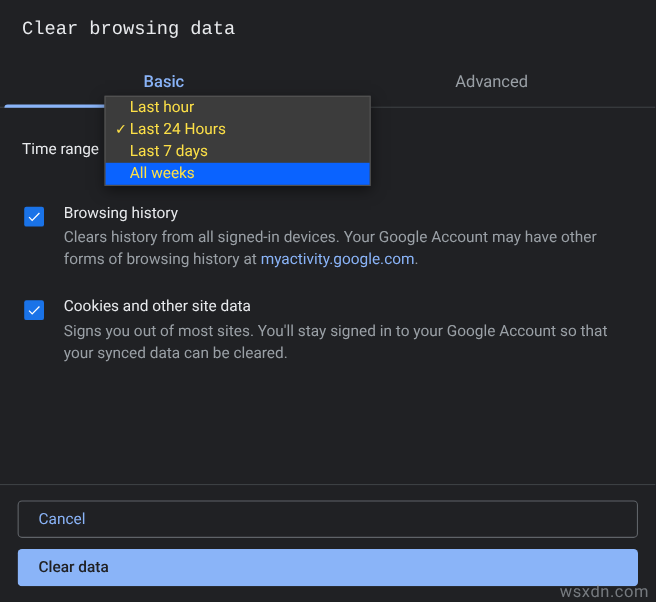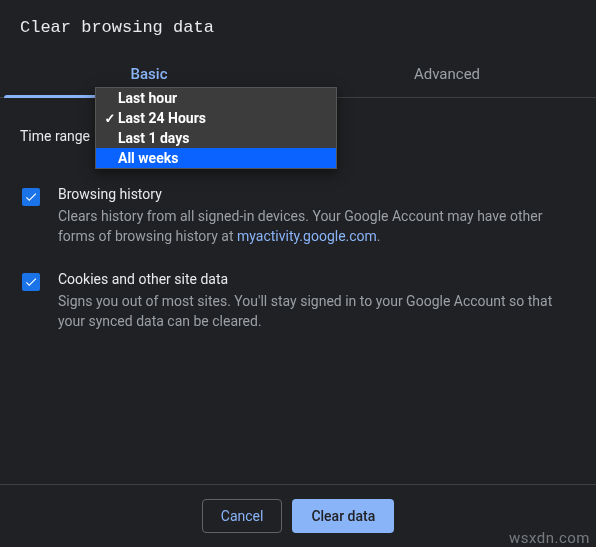--- a/index.html
+++ b/index.html
@@ -107,24 +107,25 @@
       color: #9aa0a6;
       font-size: 14px;
       line-height: 1.45;
     }
     .option-desc .link { color: #8ab4f8; }
     .footer {
       position: absolute;
       bottom: 0; left: 0; right: 0;
       border-top: 1px solid #3c4043;
       display: flex;
-      justify-content: center;
+      justify-content: space-between;
       gap: 10px;
       padding: 14px 16px;
       background: #202124;
+      flex-direction: column;
     }
     .btn {
       font-size: 14px;
       padding: 8px 18px;
       border-radius: 4px;
       cursor: pointer;
       border: 1px solid transparent;
     }
     .btn-cancel {
       background: transparent;
@@ -144,23 +145,22 @@
       background: #3c3c3c;
       border: 1px solid #555;
       box-shadow: 0 4px 12px rgba(0,0,0,0.5);
       font-size: 14px;
       z-index: 100;
     }
     .dropdown-item {
       display: flex;
       align-items: center;
       padding: 2px 8px 2px 6px;
-      color: #ffffff;
+      color: #fde047;
       cursor: pointer;
-      font-weight: bold;
     }
     .dropdown-item .check-col {
       width: 16px;
       text-align: center;
       font-size: 13px;
     }
     .dropdown-item.selected {
       background: #0a63ff;
     }
     .watermark {
@@ -225,21 +225,21 @@
   <div class="dropdown-item">
     <span class="check-col"></span>
     <span>Last hour</span>
   </div>
   <div class="dropdown-item">
     <span class="check-col">✓</span>
     <span>Last 24 Hours</span>
   </div>
   <div class="dropdown-item">
     <span class="check-col"></span>
-    <span>Last 1 days</span>
+    <span>Last 7 days</span>
   </div>
   <div class="dropdown-item selected">
     <span class="check-col"></span>
     <span>All weeks</span>
   </div>
 </div>
 
 <div class="footer">
   <div class="btn btn-cancel">Cancel</div>
   <div class="btn btn-primary">Clear data</div>

